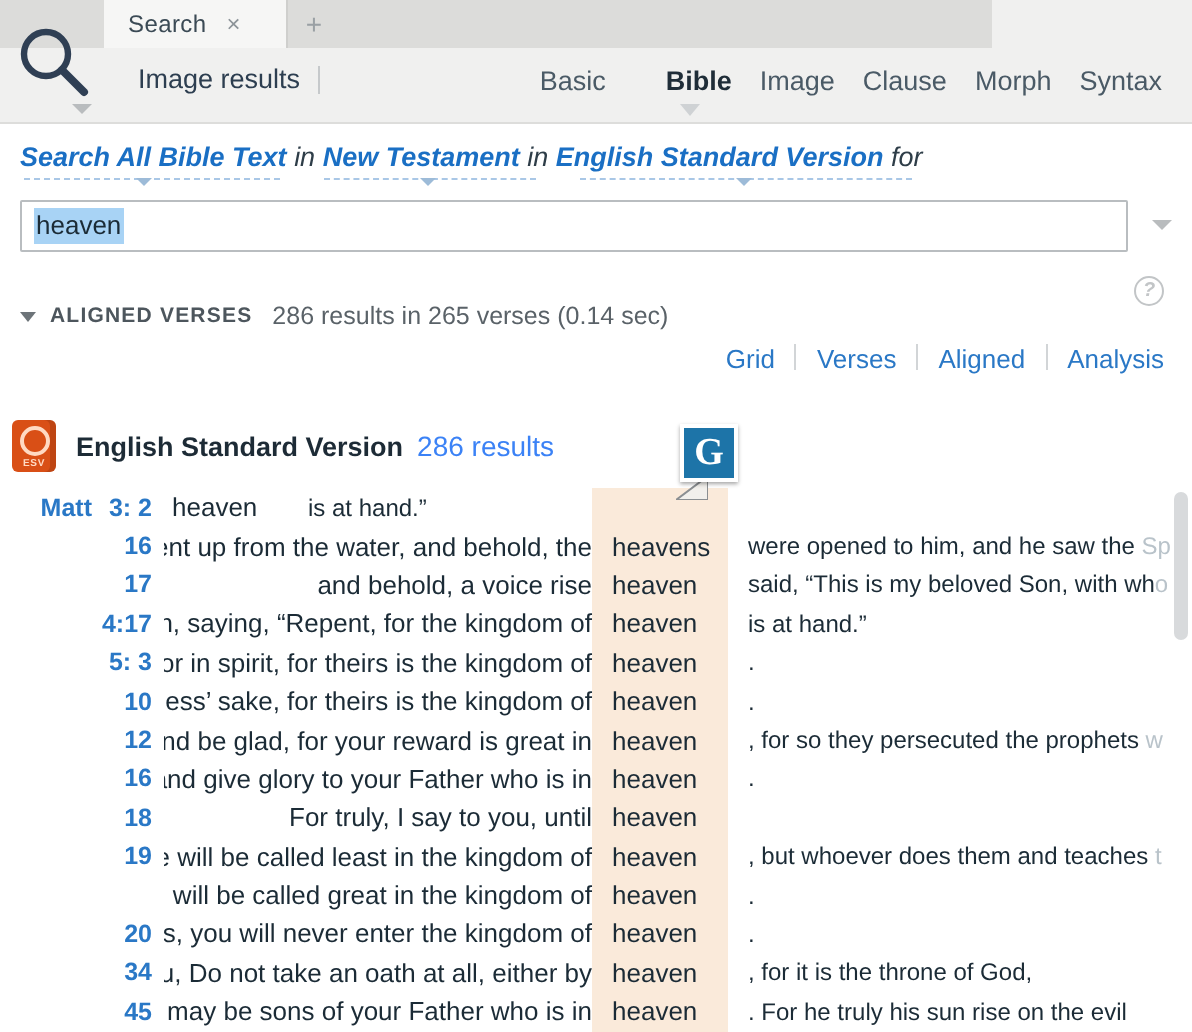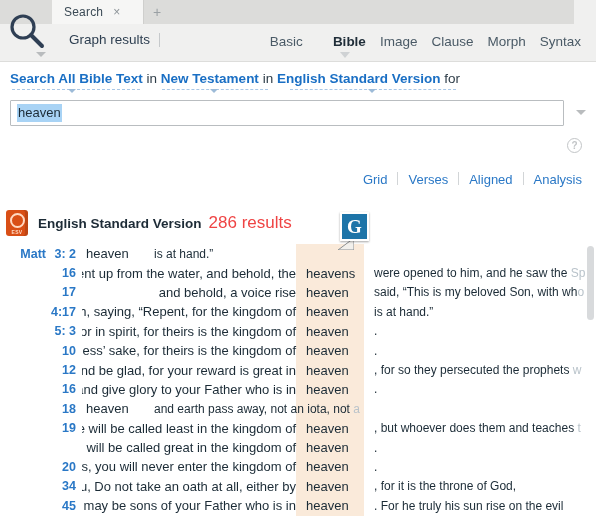--- a/index.html
+++ b/index.html
@@ -6,21 +6,21 @@
   body{
     width:596px;height:516px;overflow:hidden;
     background:#ffffff;
     font-family:"Liberation Sans", sans-serif;
     -webkit-font-smoothing:antialiased;
   }
   .app{position:relative;width:596px;height:516px;overflow:hidden;background:#fff;}
 
   
   .topchrome{position:absolute;left:0;top:0;width:596px;height:62px;background:#f0f0ef;}
-  .tabstrip{position:absolute;left:0;top:0;width:574px;height:24px;background:#dcdcda;}
+  .tabstrip{position:absolute;left:0;top:0;width:496px;height:24px;background:#dcdcda;}
   .tab{
     position:absolute;top:0;height:24px;box-sizing:border-box;
     background:#f6f6f5;border-right:1px solid #cfcfcd;
     display:flex;align-items:center;padding:0 8px 0 12px;gap:8px;
   }
   .tab-label{font-size:12px;color:#3b4a55;letter-spacing:.2px;}
   .tab-close{font-size:12px;color:#8d9499;line-height:1;padding:0 2px;}
   .tab-new{
     position:absolute;top:0;height:24px;width:26px;background:#dcdcda;
     display:flex;align-items:center;justify-content:center;
@@ -43,21 +43,21 @@
   .tool-right{position:absolute;right:8px;top:6px;display:flex;align-items:baseline;gap:0;}
   .mode{font-size:13.5px;color:#4a5a66;padding:0 7px;}
   .mode.active{font-weight:bold;color:#1f2d38;}
   .mode-caret{position:absolute;left:0;top:20px;width:0;height:0;
     border-left:5px solid transparent;border-right:5px solid transparent;
     border-top:6px solid #cfd2d4;}
 
   .chrome-divider{position:absolute;left:0;top:61px;width:596px;height:1px;background:#dddddb;}
 
   
-  .queryline{position:absolute;left:0;top:62px;width:596px;height:36px;background:#fff;}
+  .queryline{position:absolute;left:0;top:62px;width:596px;height:36px;background:#fff;font-style:italic;}
   .q{position:absolute;left:10px;top:9px;font-size:13.5px;white-space:nowrap;}
   .q .blue{color:#1a6fc4;font-weight:bold;}
   .q .plain{color:#2e3d48;}
   .dashunder{
     position:absolute;height:1px;border-bottom:1px dashed #a9c7e6;top:26px;
   }
   .dcaret{position:absolute;top:27px;width:0;height:0;
     border-left:4px solid transparent;border-right:4px solid transparent;
     border-top:4px solid #9dbbd8;}
   .helpicon{
@@ -98,21 +98,21 @@
   .bookicon{
     position:relative;margin-left:6px;width:22px;height:26px;border-radius:3px;
     background:#d94f16;box-shadow:inset -3px 0 0 rgba(0,0,0,.12);
     display:flex;align-items:center;justify-content:center;flex-direction:column;
   }
   .bookicon .ring{
     width:11px;height:11px;border-radius:50%;border:2px solid #ffd9c2;margin-top:2px;
   }
   .bookicon .esv{font-size:5px;color:#ffd9c2;font-weight:bold;margin-top:1px;letter-spacing:.3px;}
   .vername{margin-left:10px;font-size:13.5px;font-weight:bold;color:#1d2b36;}
-  .vercount{margin-left:7px;font-size:17px;color:#ef4444;}
+  .vercount{margin-left:7px;font-size:14px;color:#3b82f6;}
 
   
   .results{position:absolute;left:0;top:244px;width:596px;height:272px;overflow:hidden;}
   .hlband{position:absolute;left:296px;top:0;width:68px;height:272px;background:#faeada;}
   .row{position:relative;height:19.4px;display:flex;align-items:center;white-space:nowrap;}
   .c-book{width:46px;text-align:right;font-size:12.5px;font-weight:bold;color:#2a78c6;}
   .c-ref{width:30px;text-align:right;padding-right:6px;font-size:12.5px;font-weight:bold;color:#2a78c6;}
   .c-left{
     width:214px;text-align:right;padding-right:6px;font-size:13px;color:#1b2b36;
     overflow:hidden;direction:rtl;
@@ -163,21 +163,21 @@
     <div class="mag">
       <svg width="42" height="44" viewBox="0 0 42 44" aria-hidden="true">
         <circle cx="17" cy="17" r="11" fill="none" stroke="#2f3f54" stroke-width="3.2"></circle>
         <line x1="25" y1="25" x2="36" y2="36" stroke="#2f3f54" stroke-width="4" stroke-linecap="round"></line>
       </svg>
       <div class="mag-caret"></div>
     </div>
 
     <div class="toolrow">
       <div class="tool-left">
-        <span class="tool-link">Graph results</span>
+        <span class="tool-link">Image results</span>
         <span class="tool-sep"></span>
       </div>
 
       <div class="tool-right">
         <span class="mode">Basic</span>
         <span style="position:relative;margin-left:16px;">
           <span class="mode active">Bible</span>
           <span class="mode-caret" style="left:14px;"></span>
         </span>
         <span class="mode">Image</span>
@@ -207,20 +207,25 @@
     <div class="helpicon">?</div>
   </div>
 
   <div class="inputwrap">
     <div class="searchbox" title="">
       <span class="selected-text">heaven</span>
     </div>
     <div class="input-caret"></div>
   </div>
 
+  <div class="metarow">
+    <span class="meta-caret"></span>
+    <span class="meta-label">ALIGNED VERSES</span>
+    <span class="meta-stats">286 results in 265 verses (0.14 sec)</span>
+  </div>
 
   <div class="viewrow">
     <span class="view-item">Grid</span>
     <span class="view-sep"></span>
     <span class="view-item">Verses</span>
     <span class="view-sep"></span>
     <span class="view-item">Aligned</span>
     <span class="view-sep"></span>
     <span class="view-item">Analysis</span>
   </div>
@@ -288,22 +293,22 @@
         <div class="row">
           <div class="c-book"></div>
           <div class="c-ref">16</div>
           <div class="c-left"><span>s and give glory to your Father who is in</span></div>
           <div class="c-key">heaven</div>
           <div class="c-right"><span>.</span><span class="fade-tail"></span></div>
         </div>
         <div class="row">
           <div class="c-book"></div>
           <div class="c-ref">18</div>
-          <div class="c-key">heaven</div>
-          <div class="c-right"><span>and earth pass away, not an iota, not </span><span class="fade-tail">a</span></div>
+          <div class="c-left"><span>For truly, I say to you, until</span></div>
+          <div class="c-key">heaven</div>
         </div>
         <div class="row">
           <div class="c-book"></div>
           <div class="c-ref">19</div>
           <div class="c-left"><span>ne will be called least in the kingdom of</span></div>
           <div class="c-key">heaven</div>
           <div class="c-right"><span>, but whoever does them and teaches </span><span class="fade-tail">t</span></div>
         </div>
         <div class="row">
           <div class="c-book"></div>

